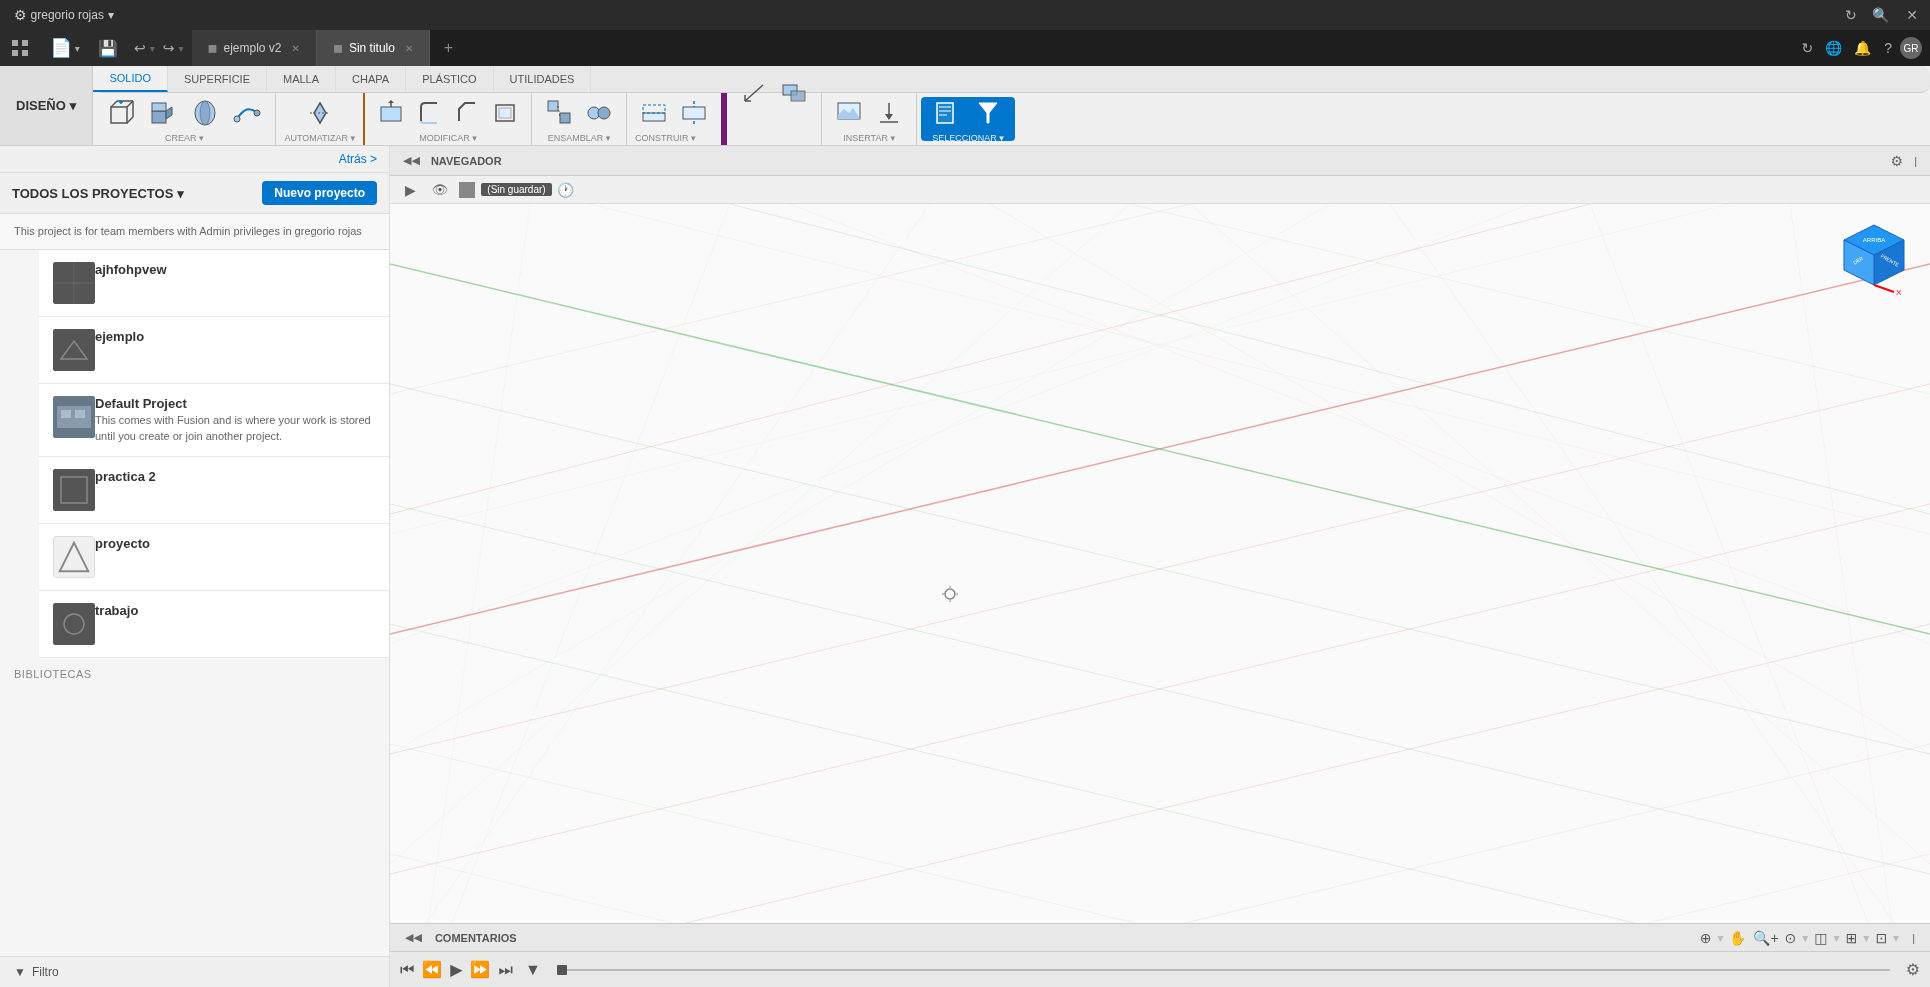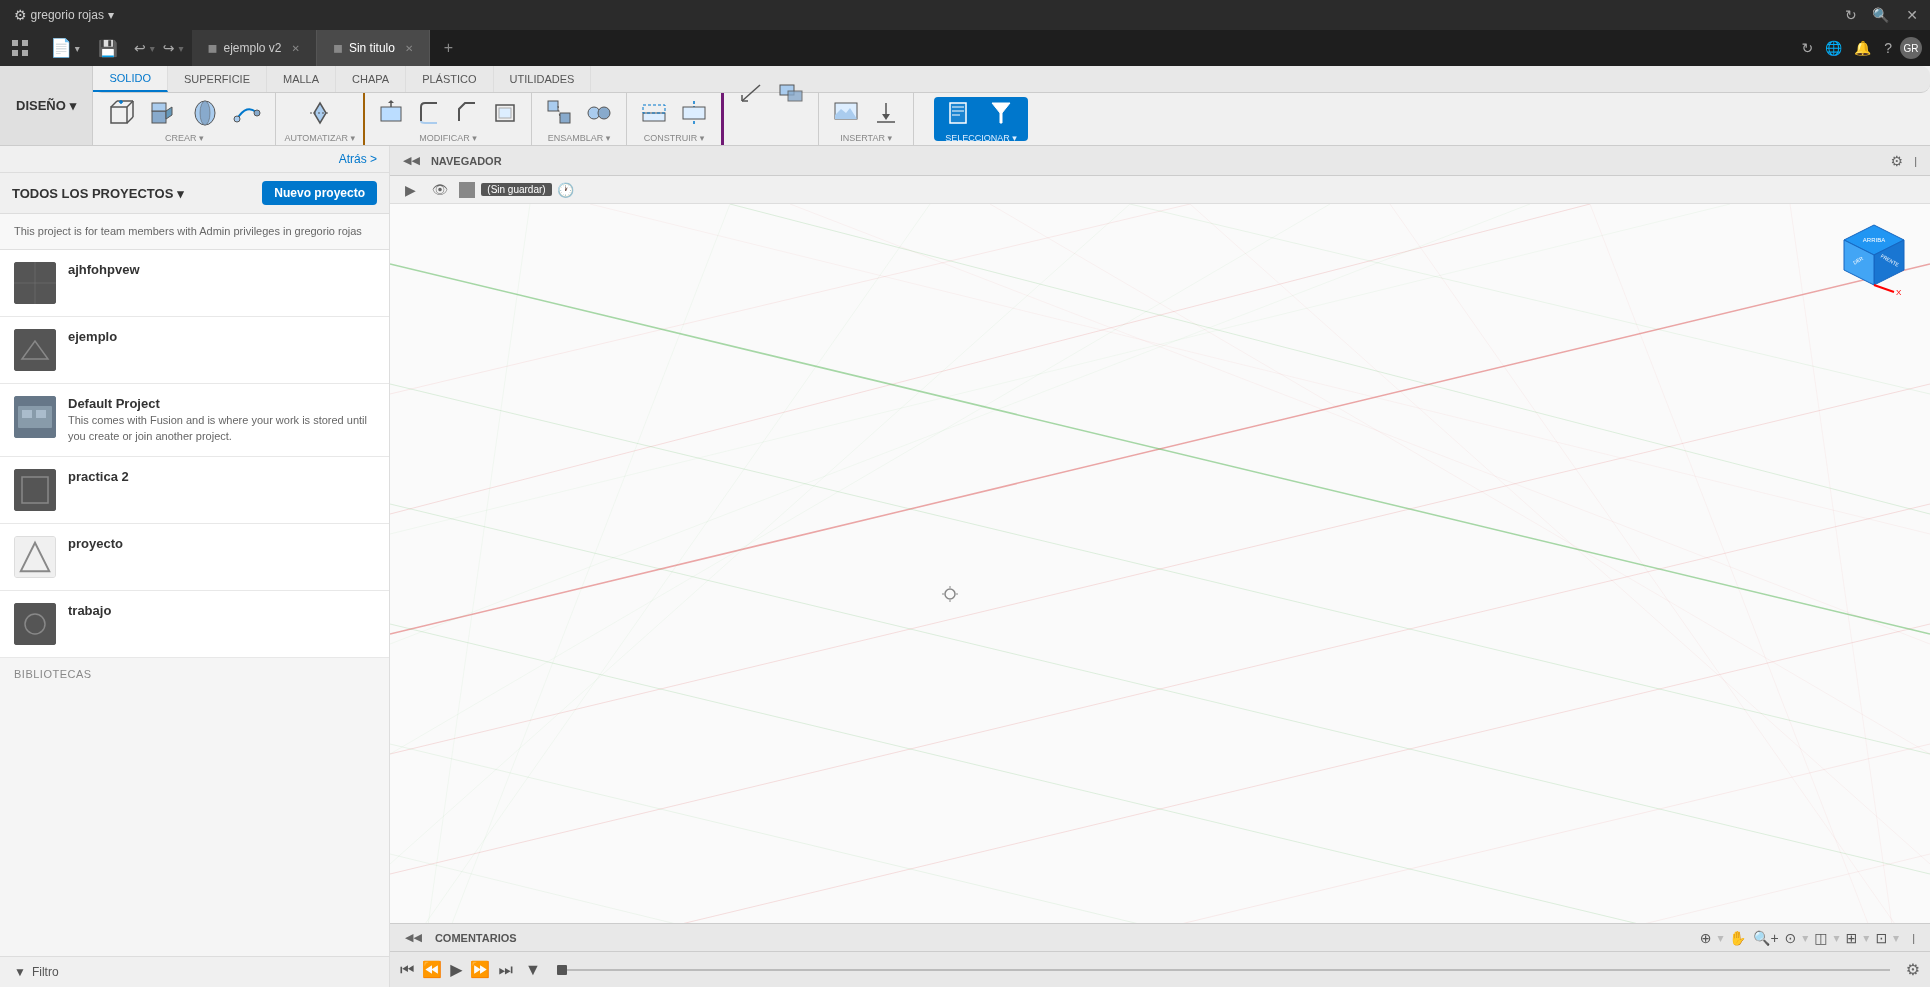--- a/index.html
+++ b/index.html
@@ -39,21 +39,21 @@
     .main-area { display: flex; flex: 1; overflow: hidden; }
 
     
     .sidebar { width: 390px; background: #f5f5f5; display: flex; flex-direction: column; border-right: 1px solid #ddd; flex-shrink: 0; overflow: hidden; }
     .sidebar-header { display: flex; align-items: center; justify-content: flex-end; padding: 6px 12px; background: #f0f0f0; border-bottom: 1px solid #ddd; }
     .back-link { color: #0077cc; cursor: pointer; font-size: 12px; }
     .sidebar-projects-header { display: flex; align-items: center; padding: 8px 12px; background: #f0f0f0; border-bottom: 1px solid #ddd; gap: 8px; }
     .projects-title { font-size: 13px; font-weight: 600; color: #333; display: flex; align-items: center; gap: 4px; cursor: pointer; }
     .new-project-btn { margin-left: auto; background: #0077cc; color: #fff; border: none; border-radius: 4px; padding: 5px 12px; font-size: 12px; cursor: pointer; font-weight: 600; }
     .sidebar-list { flex: 1; overflow-y: auto; }
-    .project-item { display: flex; align-items: flex-start; gap: 12px; padding: 12px 14px; border-bottom: 1px solid #e8e8e8; cursor: pointer; background: #fff; }
+    .project-item { display: flex; align-items: flex-start; padding: 12px 14px; border-bottom: 1px solid #e8e8e8; cursor: pointer; background: #fff; margin-left: 39px; }
     .project-thumb { width: 42px; height: 42px; background: #666; border-radius: 3px; flex-shrink: 0; display: flex; align-items: center; justify-content: center; color: #999; font-size: 10px; overflow: hidden; position: relative; }
     .project-info { flex: 1; }
     .project-name { font-size: 13px; font-weight: 600; color: #333; margin-bottom: 2px; }
     .project-desc { font-size: 11px; color: #666; line-height: 1.4; }
     .sidebar-section-label { font-size: 11px; font-weight: 400; color: #888; padding: 10px 14px 6px; letter-spacing: 0.5px; text-transform: uppercase; background: #f5f5f5; }
     .sidebar-filter { padding: 8px 14px; border-top: 1px solid #ddd; background: #f0f0f0; font-size: 12px; color: #555; display: flex; align-items: center; gap: 6px; }
 
     
     .canvas-area { flex: 1; display: flex; flex-direction: column; background: #fff; overflow: hidden; }
     .navigator-bar { height: 30px; background: #e8e8e8; display: flex; align-items: center; padding: 0 8px; gap: 6px; border-bottom: 1px solid #ccc; }
@@ -259,21 +259,21 @@
           <div class="t-btn">
             <svg width="26" height="28" viewBox="0 0 26 28" fill="none">
                 <circle cx="8" cy="14" r="6" fill="#aaccee" stroke="#555" stroke-width="1"></circle>
                 <circle cx="18" cy="14" r="6" fill="#88aacc" stroke="#555" stroke-width="1"></circle>
               </svg>
           </div>
         </div>
         <div style="font-size:9px; color:#888; margin-top:2px;">ENSAMBLAR ▾</div>
       </div>
 
-      <div style="display:flex; flex-direction:column; align-items:center; padding: 0 8px; border-right:3px solid #701a75; justify-content:center;">
+      <div style="display:flex; flex-direction:column; padding: 0 8px; border-right:6px solid #701a75; justify-content:center;">
         <div style="display:flex; gap:2px;">
           <div class="t-btn">
             <svg width="26" height="28" viewBox="0 0 26 28" fill="none">
                 <rect x="2" y="14" width="22" height="8" fill="#ddeeff" stroke="#555" stroke-width="1"></rect>
                 <rect x="2" y="6" width="22" height="8" fill="none" stroke="#0077cc" stroke-width="1" stroke-dasharray="3,2"></rect>
               </svg>
           </div>
           <div class="t-btn">
             <svg width="26" height="28" viewBox="0 0 26 28" fill="none">
                 <line x1="13" y1="2" x2="13" y2="26" stroke="#0077cc" stroke-width="1.5" stroke-dasharray="3,2"></line>
@@ -315,21 +315,21 @@
             <svg width="26" height="28" viewBox="0 0 26 28" fill="none">
                 <line x1="13" y1="4" x2="13" y2="18" stroke="#555" stroke-width="1.5"></line>
                 <polygon points="9,15 17,15 13,21" fill="#555"></polygon>
                 <line x1="4" y1="23" x2="22" y2="23" stroke="#555" stroke-width="1.5"></line>
               </svg>
           </div>
         </div>
         <div style="font-size:9px; color:#888; margin-top:2px;">INSERTAR ▾</div>
       </div>
 
-      <div style="display:flex; flex-direction:column; align-items:center; padding: 0 8px; justify-content:center; background:#0077cc; margin: 4px 20px; border-radius: 4px;">
+      <div style="display:flex; flex-direction:column; align-items:center; padding: 0 8px; justify-content:center; background:#0077cc; margin: 4px 4px; border-radius: 4px;">
         <div style="display:flex; gap:2px;">
           <div class="t-btn" style="color:#fff;">
             <svg width="26" height="28" viewBox="0 0 26 28" fill="none">
                 <rect x="2" y="4" width="16" height="20" stroke="#fff" stroke-width="1.5" fill="rgba(255,255,255,0.1)"></rect>
                 <line x1="4" y1="8" x2="16" y2="8" stroke="#fff" stroke-width="1"></line>
                 <line x1="4" y1="12" x2="16" y2="12" stroke="#fff" stroke-width="1"></line>
                 <line x1="4" y1="16" x2="12" y2="16" stroke="#fff" stroke-width="1"></line>
               </svg>
           </div>
           <div class="t-btn">

